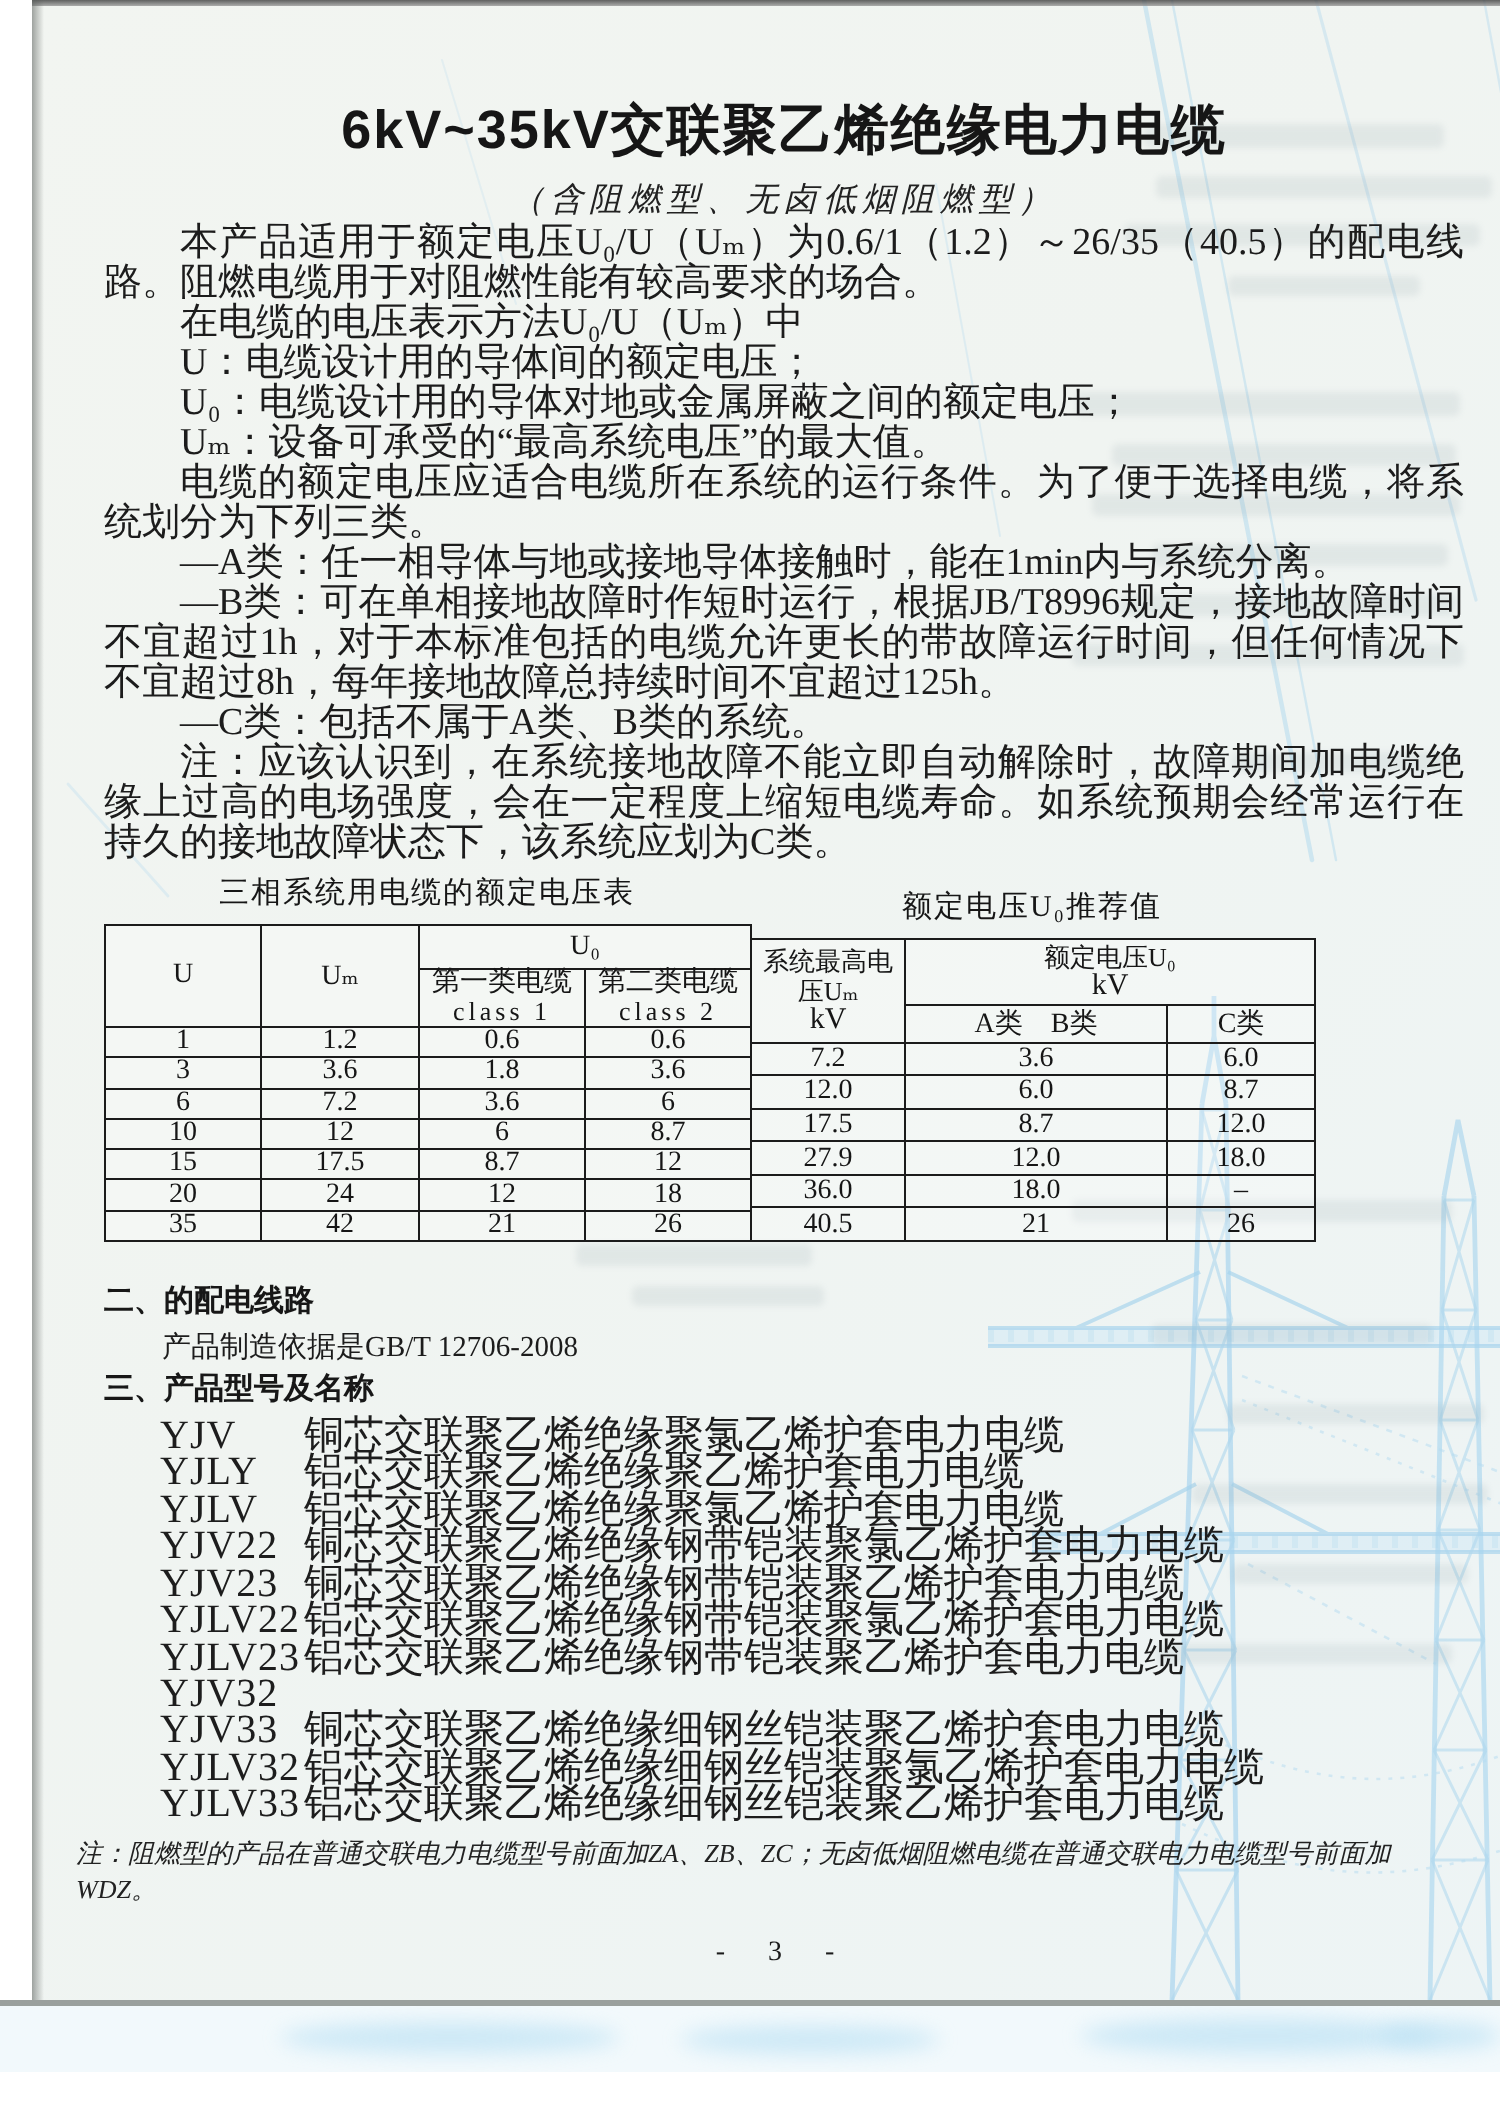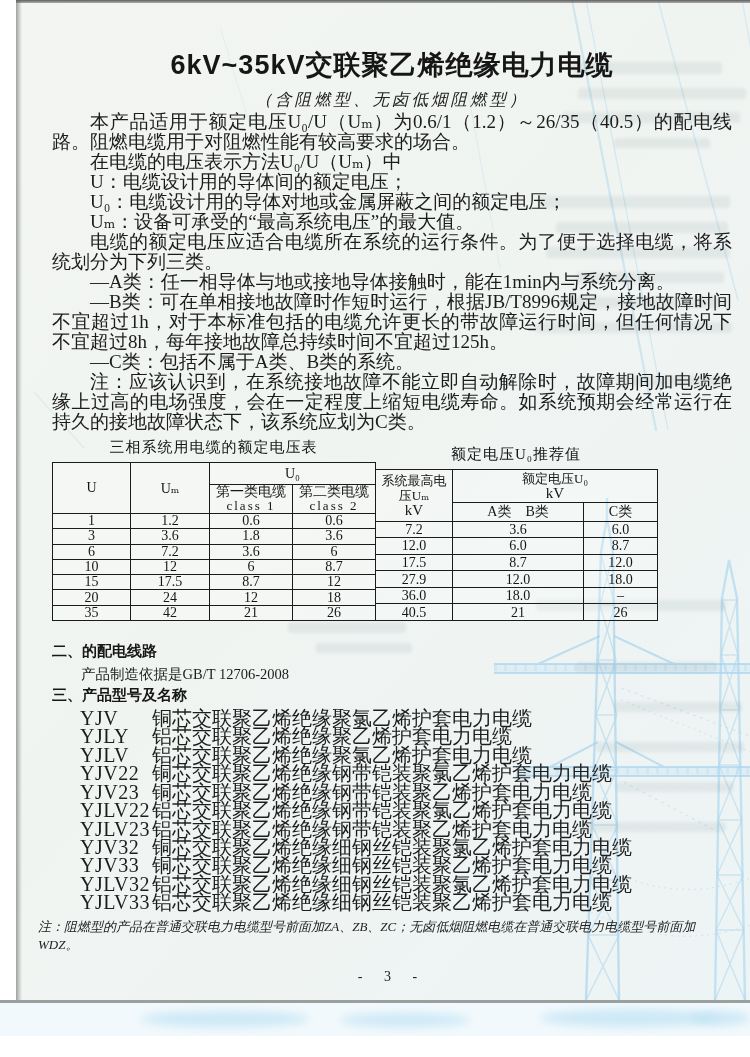--- a/index.html
+++ b/index.html
@@ -324,21 +324,20 @@
         <div class="model-row">
           <span class="model-code">YJLV22</span>
           <span class="model-name">铝芯交联聚乙烯绝缘钢带铠装聚氯乙烯护套电力电缆</span>
         </div>
         <div class="model-row">
           <span class="model-code">YJLV23</span>
           <span class="model-name">铝芯交联聚乙烯绝缘钢带铠装聚乙烯护套电力电缆</span>
         </div>
         <div class="model-row">
           <span class="model-code">YJV32</span>
-          <span class="model-name">铜芯交联聚乙烯绝缘细钢丝铠装聚氯乙烯护套电力电缆</span>
         </div>
         <div class="model-row">
           <span class="model-code">YJV33</span>
           <span class="model-name">铜芯交联聚乙烯绝缘细钢丝铠装聚乙烯护套电力电缆</span>
         </div>
         <div class="model-row">
           <span class="model-code">YJLV32</span>
           <span class="model-name">铝芯交联聚乙烯绝缘细钢丝铠装聚氯乙烯护套电力电缆</span>
         </div>
         <div class="model-row">

